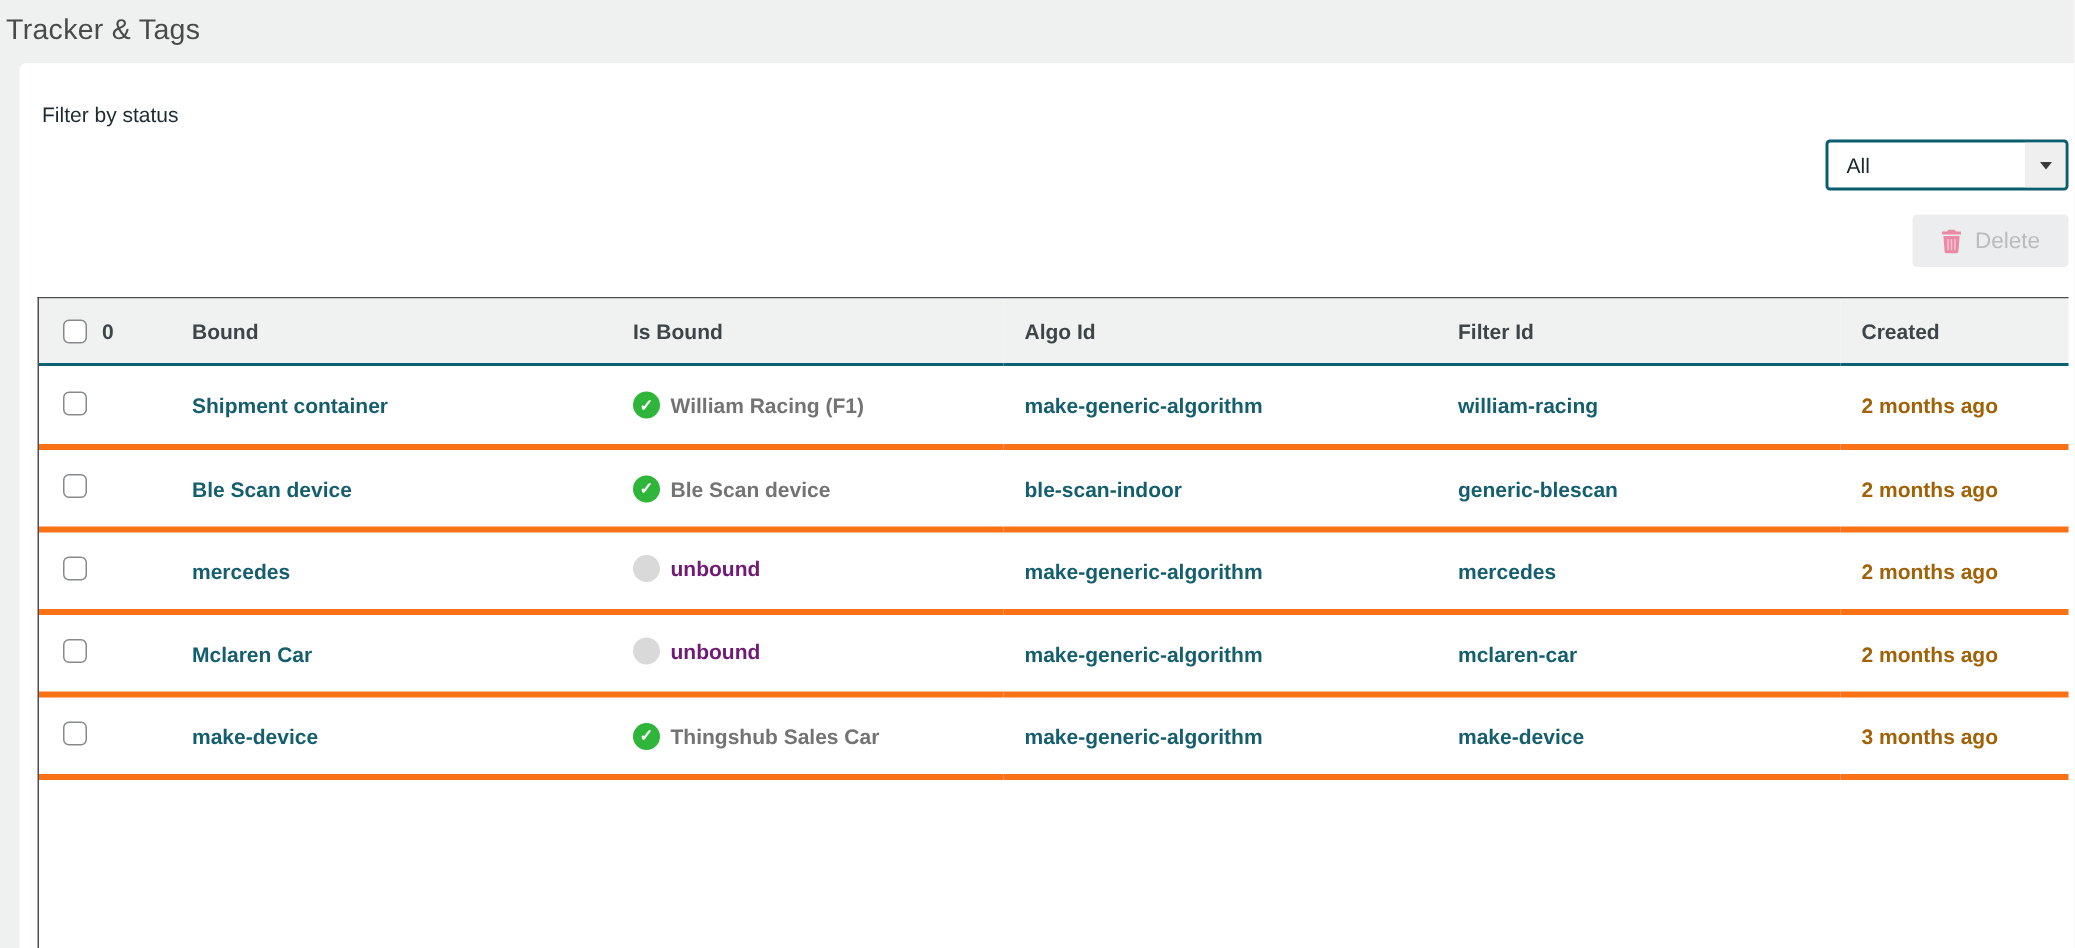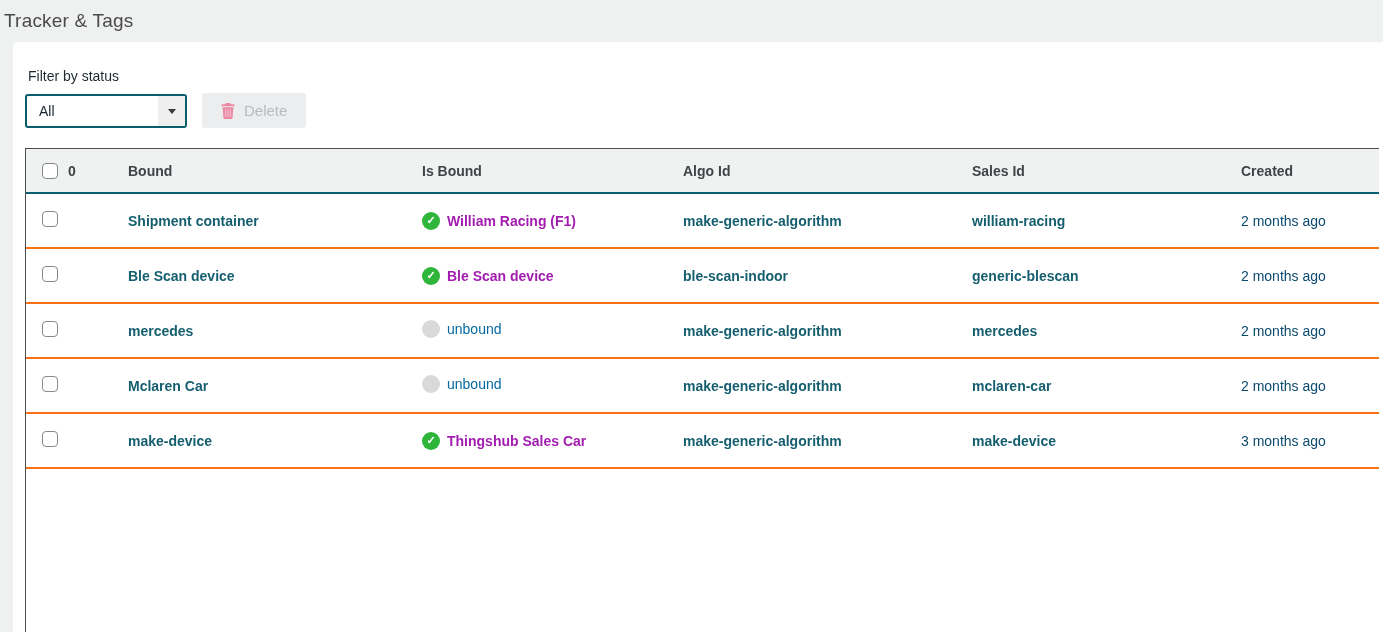--- a/index.html
+++ b/index.html
@@ -19,41 +19,42 @@
   
   .card {
     position: absolute; top: 42px; left: 13px; right: 0; bottom: 0;
     background: #ffffff;
     border-top-left-radius: 5px;
     padding: 26px 4px 0 12px;
   }
 
   .filter-label { font-size: 14px; color: #1d2b31; margin: 0 0 9px 3px; }
 
-  .controls { display: flex; align-items: flex-end; }
+  .controls { display: flex; align-items: flex-end; flex-direction: column; }
 
   .select {
     width: 162px; height: 34px;
     border: 2px solid #0a5d6d; border-radius: 3px;
     background: #ffffff;
     display: flex; align-items: stretch;
     cursor: pointer; overflow: hidden;
   }
   .select-value { flex: 1; display: flex; align-items: center; padding-left: 12px; font-size: 14px; color: #16272e; }
   .select-arrow-zone { width: 27px; background: #efefef; display: flex; align-items: center; justify-content: center; }
   .caret { width: 0; height: 0; border-left: 4px solid transparent; border-right: 4px solid transparent; border-top: 5px solid #3a3a3a; }
 
   .delete-btn {
     margin-left: 15px;
     height: 35px; padding: 0 19px;
     background: #ecedee; border: none; border-radius: 3px;
     display: inline-flex; align-items: center; gap: 9px;
     font-family: "Liberation Sans", sans-serif;
     font-size: 15px; color: #b9bbbd;
     cursor: default;
+    margin-top: 16px;
   }
 
   
   .table-wrap {
     margin-top: 20px;
     border-left: 1px solid #4b4e50;
     border-top: 1px solid #4b4e50;
     min-height: 486px;
   }
   table { border-collapse: collapse; width: 100%; table-layout: fixed; }
@@ -64,21 +65,21 @@
     height: 44px;
     text-align: left; vertical-align: middle;
     font-size: 14px; font-weight: bold; color: #3e4447;
     padding: 0 0 0 14px;
   }
   thead th.cb-col { padding-left: 16px; }
   .header-check { display: flex; align-items: center; gap: 10px; }
 
   tbody td {
     height: 55px;
-    border-bottom: 2px solid #f97316;
+    border-bottom: 4px solid #f97316;
     vertical-align: middle;
     padding: 0 0 0 14px;
     font-size: 14px;
   }
   tbody td.cb-cell { padding-left: 16px; }
 
   .checkbox {
     display: inline-block; width: 16px; height: 16px;
     border: 1px solid #85898c; border-radius: 4px;
     background: #fff; cursor: pointer; flex: 0 0 auto;
@@ -87,24 +88,24 @@
   .link { color: #155e6e; font-weight: bold; cursor: pointer; }
 
   .bound-wrap { display: inline-flex; align-items: center; gap: 7px; }
   .status-icon {
     width: 18px; height: 18px; border-radius: 50%;
     display: inline-flex; align-items: center; justify-content: center;
     flex: 0 0 auto;
   }
   .status-icon.bound { background: #2fb53a; color: #fff; font-size: 11px; font-weight: bold; }
   .status-icon.unbound { background: #d9d9d9; }
-  .bound-label.is-link { color: #a21caf; font-weight: bold; cursor: pointer; }
-  .bound-label.is-plain { color: #0369a1; font-weight: normal; }
-
-  .created-cell { color: #0c4a6e; font-weight: normal; }
+  .bound-label.is-link { color: #737373; font-weight: bold; cursor: pointer; }
+  .bound-label.is-plain { color: #701a75; font-weight: bold; }
+
+  .created-cell { color: #a16207; font-weight: bold; }
 </style>
 </head>
 <body>
 
 <div class="topbar">
   <span class="page-title">Tracker &amp; Tags</span>
 </div>
 
 <div class="card">
 
@@ -144,21 +145,21 @@
         <tr>
           <th class="cb-col">
             <span class="header-check">
               <span class="checkbox"></span>
               <span>0</span>
             </span>
           </th>
           <th>Bound</th>
           <th>Is Bound</th>
           <th>Algo Id</th>
-          <th>Sales Id</th>
+          <th>Filter Id</th>
           <th>Created</th>
         </tr>
       </thead>
       <tbody id="table-body">
   <tr>
     <td class="cb-cell">
       <span class="checkbox"></span>
     </td>
     <td>
       <span class="link">Shipment container</span>

